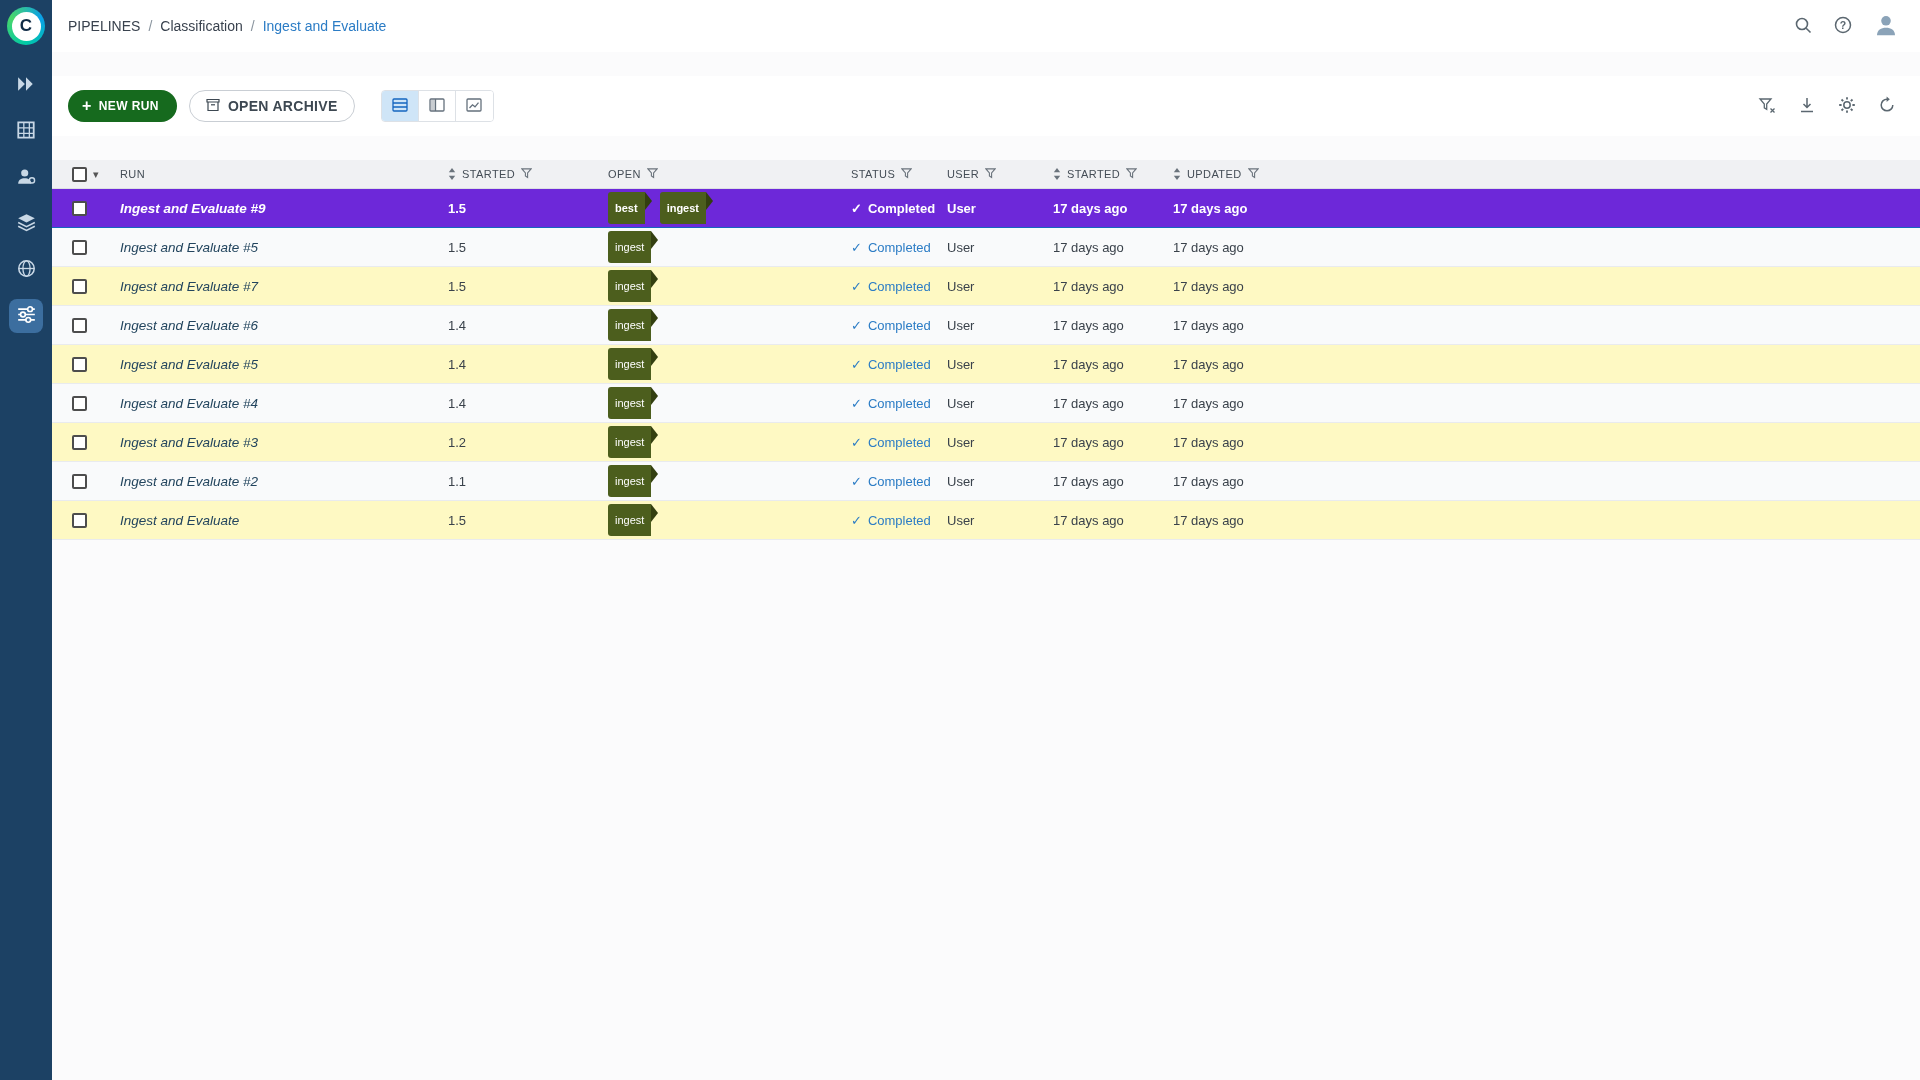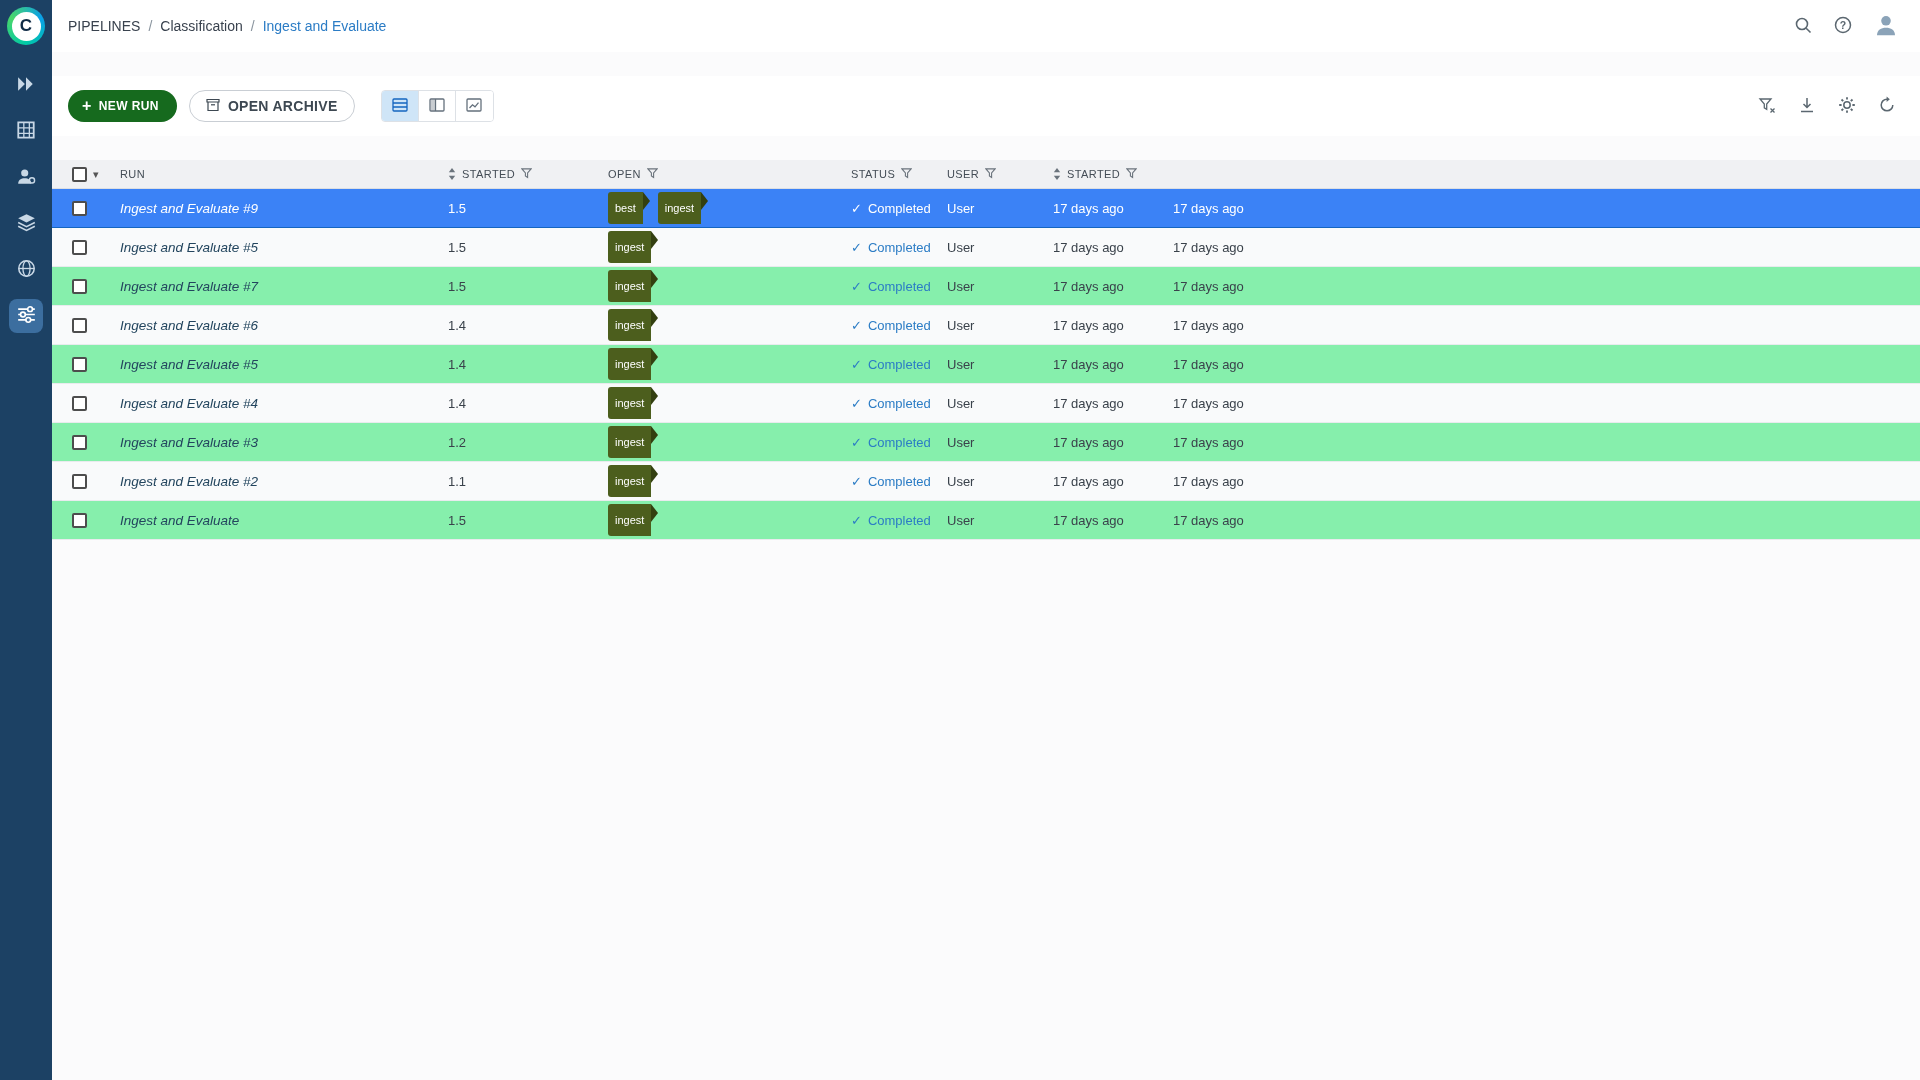--- a/index.html
+++ b/index.html
@@ -47,23 +47,23 @@
   
   .grid-row { display:grid; grid-template-columns:60px 328px 160px 243px 96px 106px 120px 1fr; align-items:center; }
   .thead { height:29px; background:#f0f1f3; border-bottom:1px solid #dcdfe3; font-size:11px; color:#444d56; letter-spacing:.4px; }
   .th { display:flex; align-items:flex-start; gap:6px; padding-left:8px; cursor:pointer; }
   .th-check { padding-left:20px; display:flex; align-items:center; gap:6px; }
   .caret { font-size:11px; color:#555; cursor:pointer; }
   .sort-icon svg { display:block; fill:#6a737c; }
   .filter-icon svg { display:block; color:#6a737c; }
 
   .tbody { background:#fff; }
-  .trow { height:39px; border-bottom:1px solid #e9ebee; background:#86efac; font-size:13px; color:#3a424b; cursor:pointer; }
+  .trow { height:39px; border-bottom:1px solid #e9ebee; background:#fef9c3; font-size:13px; color:#3a424b; cursor:pointer; }
   .trow:nth-child(even) { background:#f9fafb; }
-  .trow.selected { background:#3b82f6; color:#fff; border-bottom-color:#1565c0; }
+  .trow.selected { background:#6d28d9; color:#fff; border-bottom-color:#1565c0;font-weight:bold; }
   .td { padding-left:8px; display:flex; align-items:center; }
   .td-check { padding-left:20px; }
   .checkbox { width:15px; height:15px; border:2px solid #4d4d4d; border-radius:2px; background:#fff; display:inline-block; cursor:pointer; }
   .run-name { font-style:italic; color:#23455e; font-size:13.5px; }
   .trow.selected .run-name { color:#fff; }
   .td-status { color:#2b7cc5; }
   .trow.selected .td-status { color:#fff; }
   .td-status .check { margin-right:6px; font-size:13px; }
 
   .tag { position:relative; background:#4c5e1d; color:#fff; font-size:11px; line-height:14px; padding:9px 7px;
@@ -277,20 +277,34 @@
                 <path d="M4 12L.8 7.8h6.4z"></path>
               </svg>
             </span>
 <span>STARTED</span>
   <span class="filter-icon">
               <svg width="11" height="11" viewBox="0 0 12 12">
                 <path d="M1 1h10L7.2 5.4V10.3L4.8 8.8V5.4z" fill="none" stroke="currentColor" stroke-width="1.2"></path>
               </svg>
             </span>
 </div>
+          <div class="th">
+  <span class="sort-icon">
+              <svg width="8" height="12" viewBox="0 0 8 12">
+                <path d="M4 0l3.2 4.2H.8z"></path>
+                <path d="M4 12L.8 7.8h6.4z"></path>
+              </svg>
+            </span>
+<span>UPDATED</span>
+  <span class="filter-icon">
+              <svg width="11" height="11" viewBox="0 0 12 12">
+                <path d="M1 1h10L7.2 5.4V10.3L4.8 8.8V5.4z" fill="none" stroke="currentColor" stroke-width="1.2"></path>
+              </svg>
+            </span>
+</div>
         </div>
       <div class="tbody">
   <div class="trow grid-row selected">
     <div class="td td-check">
       <span class="checkbox"></span>
     </div>
     <div class="td">
       <span class="run-name">Ingest and Evaluate #9</span>
     </div>
     <div class="td">1.5</div>

